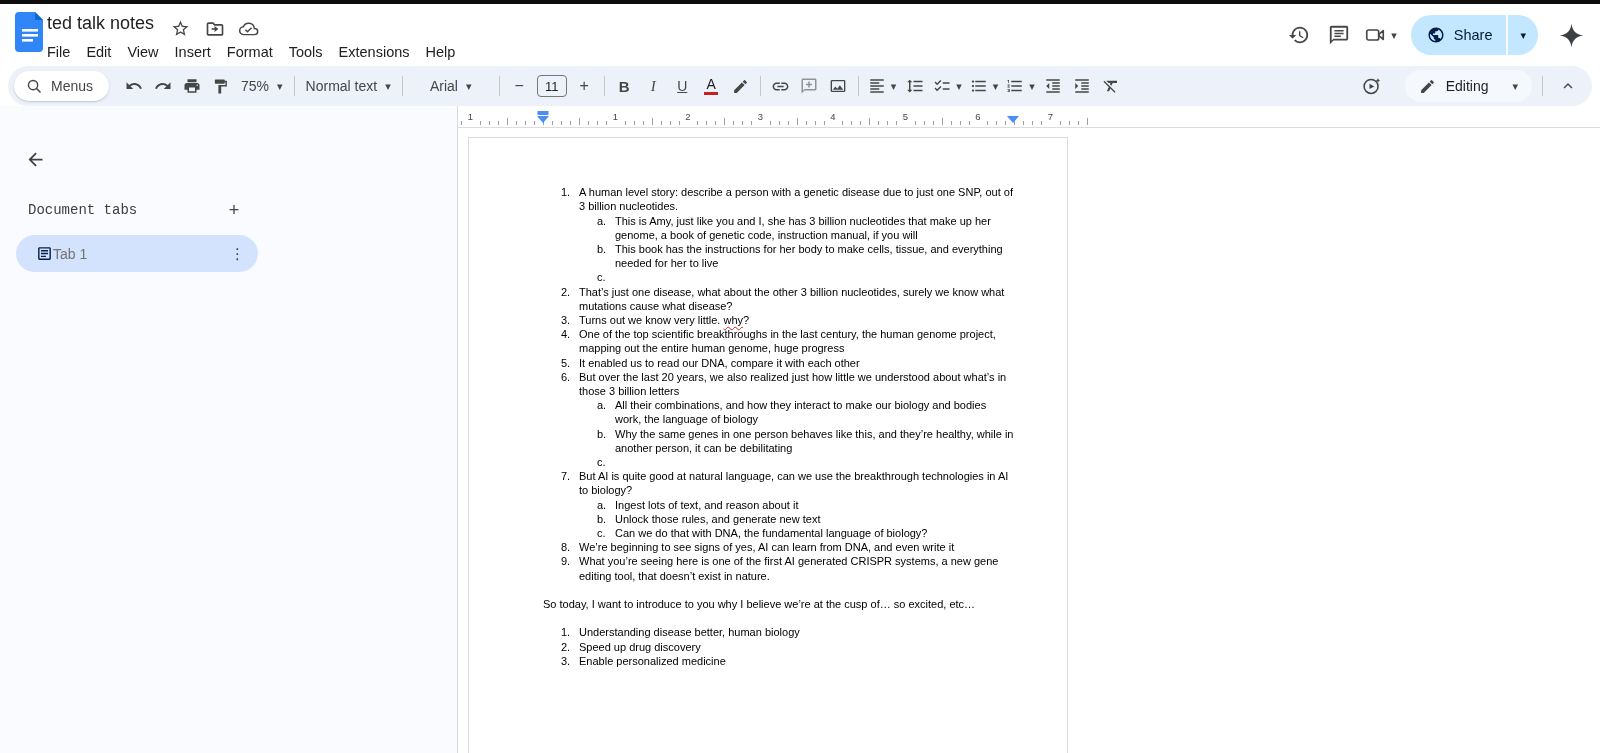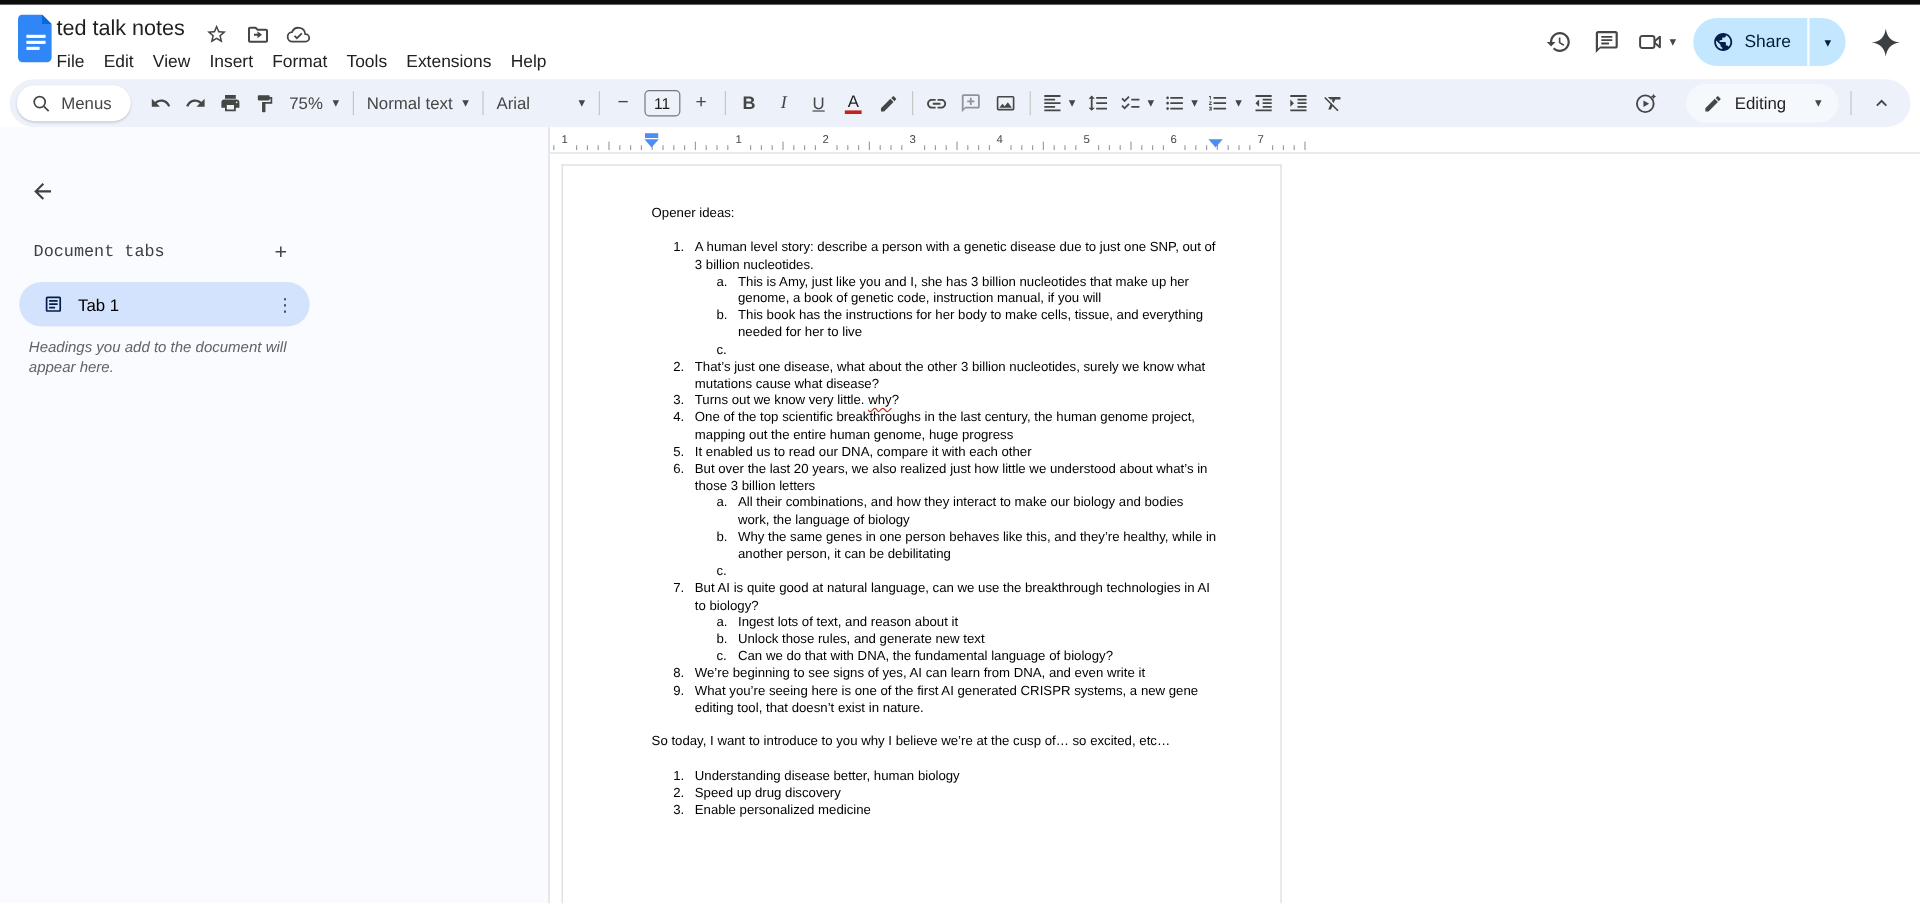--- a/index.html
+++ b/index.html
@@ -67,21 +67,21 @@
     border-right:1px solid #d8dbe0; }
   .back-btn { position:absolute; left:22px; top:40px; width:26px; height:26px; display:flex;
     align-items:center; justify-content:center; color:#444746; }
   .tabs-head { position:absolute; left:28px; top:92px; width:218px; display:flex; align-items:center;
     justify-content:space-between; }
   .tabs-title { font-size:14px; color:#3c4043;font-family:Liberation Mono, monospace; }
   .plus-btn { width:24px; height:24px; display:flex; align-items:center; justify-content:center;
     font-size:18px; color:#444746; }
   .tab-pill { position:absolute; left:16px; top:129px; width:242px; height:37px; background:#d3e3fd;
     border-radius:19px; display:flex; align-items:center; padding:0 10px 0 20px; }
-  .tab-label { font-size:14px; font-weight:500; color:#000000; margin-left:12px; flex:1; }
+  .tab-label { font-size:14px; font-weight:500; color:#737373; flex:1; }
   .dots { font-size:15px; color:#414549; letter-spacing:1px; width:20px; text-align:center; }
   .tabs-hint { position:absolute; left:24px; top:175px; width:238px; font-size:12.5px; line-height:17px;
     font-style:italic; color:#5f6368; }
 
   
   .canvas { position:absolute; left:459px; top:129px; width:1141px; height:624px; background:#fff; }
   .page { position:absolute; left:9px; top:8px; width:600px; height:616px; background:#fff;
     border:1px solid #d8dbe0; border-bottom:none; }
   .doc-content { margin:33px 0 0 74px; width:471px; font-size:11px; line-height:14.2px; color:#000; }
   .doc-p { }
@@ -207,21 +207,21 @@
   <span class="tdrop">
     <span class="lbl">75%</span>
     <span class="caret">▾</span>
   </span>
   <span class="tsep"></span>
   <span class="tdrop">
     <span class="lbl">Normal text</span>
     <span class="caret">▾</span>
   </span>
   <span class="tsep"></span>
-  <span class="tdrop" style="min-width:86px;justify-content:space-between">
+  <span class="tdrop" style="min-width:86px;justify-content:center">
     <span class="lbl">Arial</span>
     <span class="caret">▾</span>
   </span>
   <span class="tsep"></span>
   <span class="tbtn" style="font-size:16px">−</span>
   <span class="sizebox">11</span>
   <span class="tbtn" style="font-size:16px">+</span>
   <span class="tsep"></span>
   <span class="tbtn bchar">B</span>
   <span class="tbtn ichar">I</span>
@@ -411,27 +411,25 @@
     <span class="tabs-title">Document tabs</span>
     <span class="plus-btn">+</span>
   </div>
   <div class="tab-pill">
     <svg width="17" height="17" viewBox="0 0 24 24">
         <path fill="#041e49" d="M19 3H5c-1.1 0-2 .9-2 2v14c0 1.1.9 2 2 2h14c1.1 0 2-.9 2-2V5c0-1.1-.9-2-2-2zm0 16H5V5h14v14zM7 7h10v2H7V7zm0 4h10v2H7v-2zm0 4h7v2H7v-2z"></path>
       </svg>
     <span class="tab-label">Tab 1</span>
     <span class="dots">⋮</span>
   </div>
-  <div class="tabs-hint">Headings you add to the document will appear here.</div>
 </div>
 
 <div class="canvas">
   <div class="page">
     <div class="doc-content" id="doc-content">
-        <div class="doc-p"><span class="txt">Opener ideas:</span></div>
         <div class="doc-gap"></div>
         <div class="doc-li lv1">
           <span class="marker">1.</span>
           <span class="txt">A human level story:  describe a person with a genetic disease due to just one SNP, out of 3 billion nucleotides.</span>
         </div>
         <div class="doc-li lv2">
           <span class="marker">a.</span>
           <span class="txt">This is Amy, just like you and I, she has 3 billion nucleotides that make up her genome, a book of genetic code, instruction manual, if you will</span>
         </div>
         <div class="doc-li lv2">

